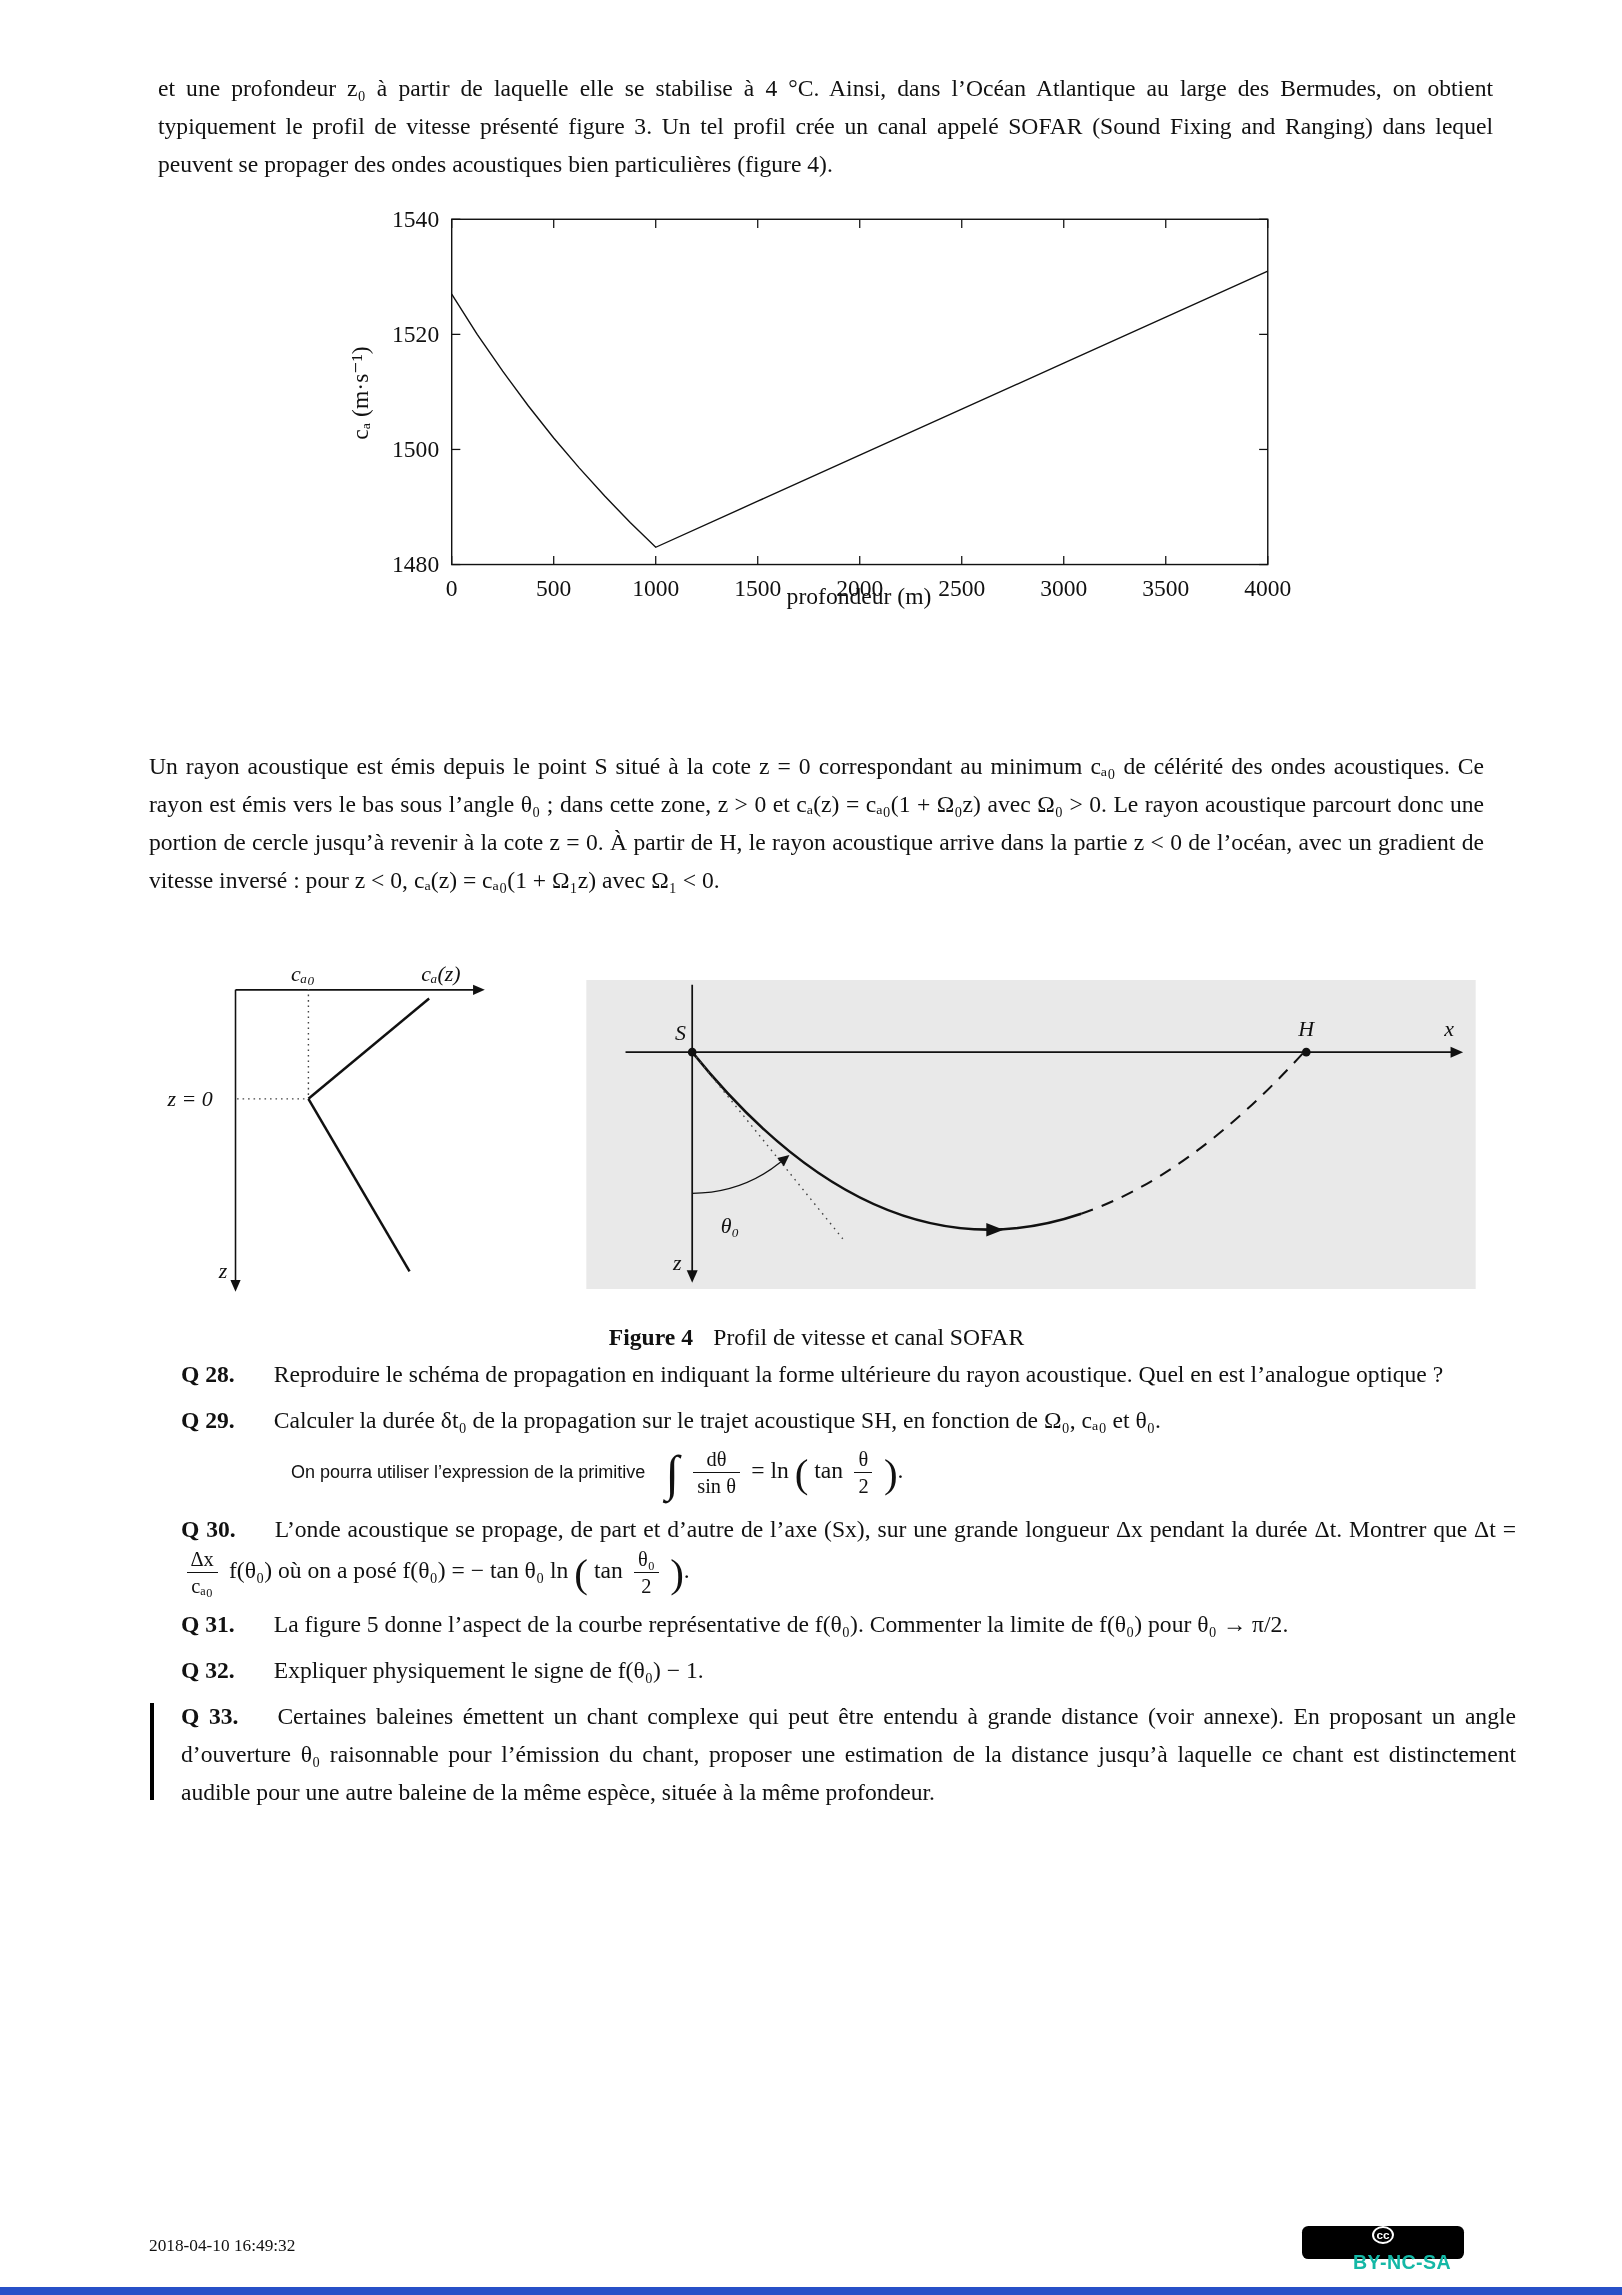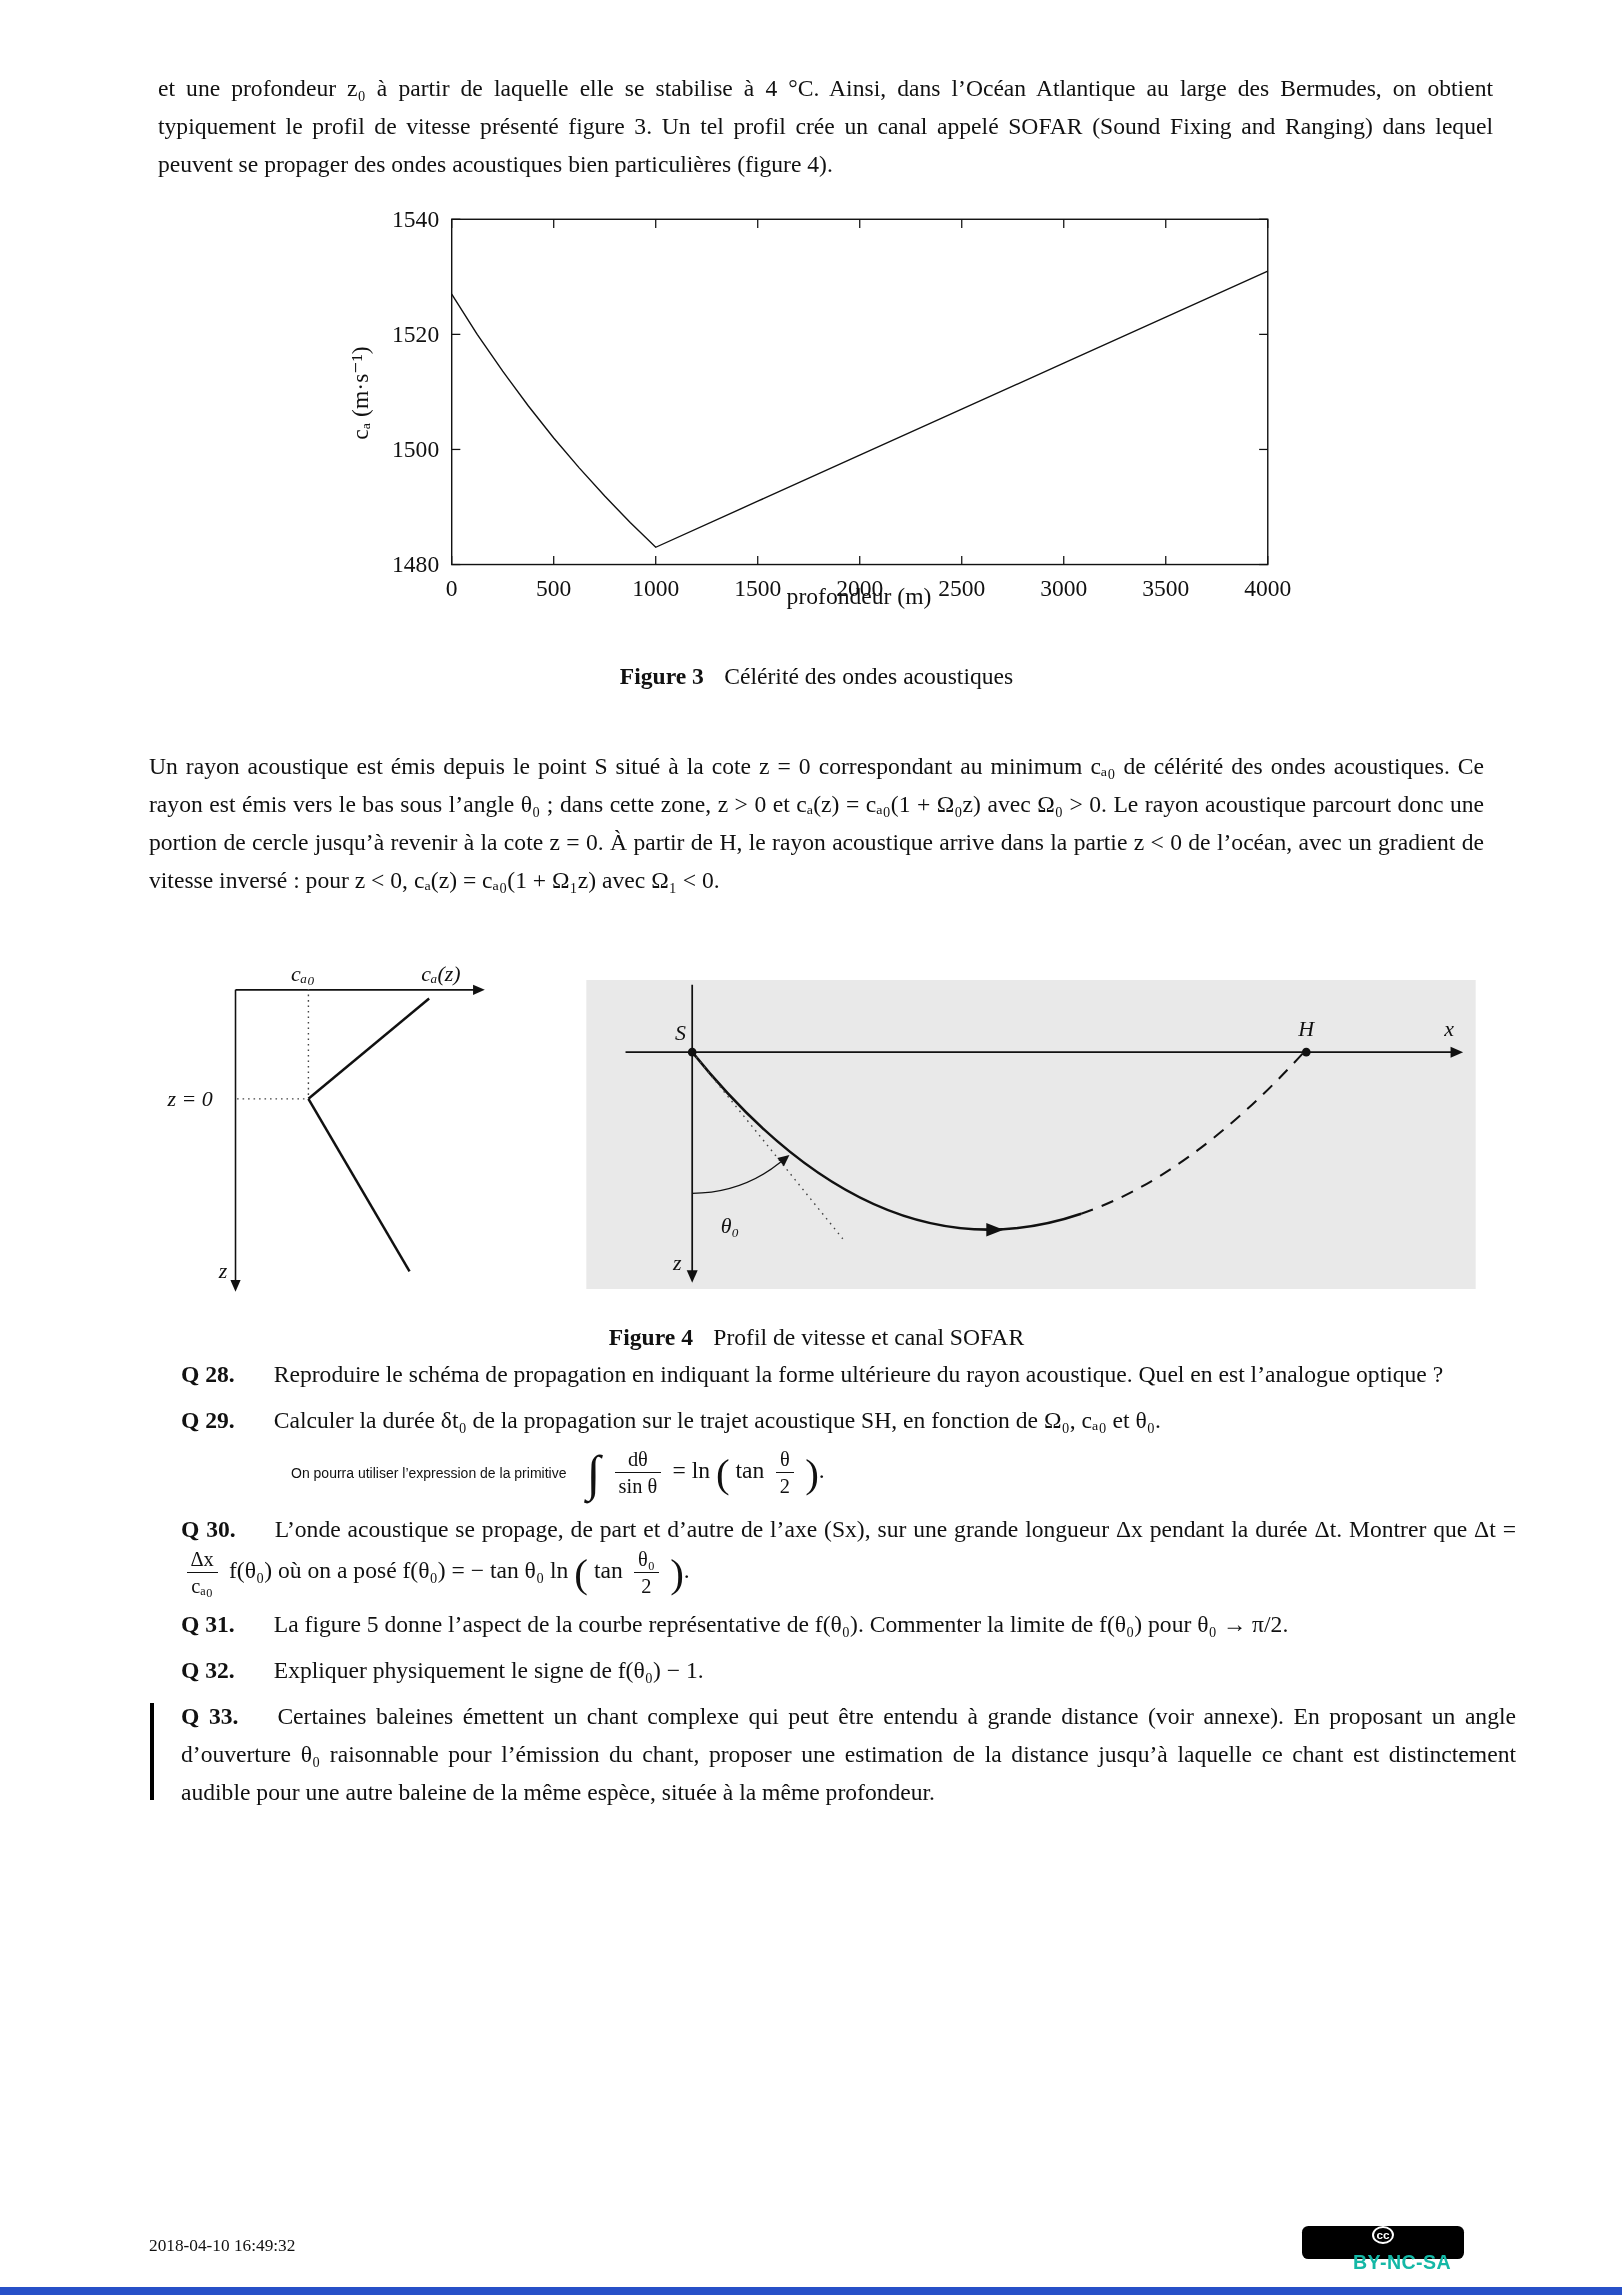--- a/index.html
+++ b/index.html
@@ -29,21 +29,21 @@
   
   .fig4-left  { position:absolute; top:964px; left:149px; }
   .fig4-right { position:absolute; top:980px; left:586px; }
   .dlabel { font:italic 28px "Liberation Serif","DejaVu Serif",serif; fill:#111; }
 
   
   .questions { position:absolute; top:1355px; left:149px; width:1335px;margin-left:32px; }
   .q { font-size:23.6px; line-height:38px; text-align:justify; margin-bottom:7.9px; }
   .qnum { font-weight:bold; margin-right:39px; }
   .hint { margin:9.4px 0 12.6px 110px; font-size:23.6px; }
-  .hint-prefix { font-family:"Liberation Sans","DejaVu Sans",sans-serif; font-size:14px; margin-right:11px; }
+  .hint-prefix { font-family:"Liberation Sans","DejaVu Sans",sans-serif; font-size:18px; margin-right:11px; }
   .frac { display:inline-block; vertical-align:middle; text-align:center; line-height:1.1; margin:0 5.5px; }
   .frac .num { display:block; font-size:20.4px; padding:0 3.9px 1.6px; }
   .frac .den { display:block; font-size:20.4px; border-top:1.6px solid #111; padding:1.6px 3.9px 0; }
   .integral { font-size:50px; vertical-align:middle; line-height:0; margin:0 3.1px; }
   .bigp { font-size:41px; vertical-align:middle; line-height:0; }
   .q33-wrap { position:relative; }
   .q33-wrap::before { content:""; position:absolute; left:-31px; top:6.3px; bottom:11px; width:3.9px; background:#000; }
 
   
   .f-time { position:absolute; top:2236px; left:149px; font-size:17.3px; }
@@ -104,21 +104,20 @@
         <line x1="1190" y1="14" x2="1179" y2="14" stroke="#111" stroke-width="1.6"></line>
         <text x="134" y="24" text-anchor="end">1540</text>
         <rect x="150" y="14" width="1040" height="440" fill="none" stroke="#111" stroke-width="1.8"></rect>
         <polyline points="150.0,109.3 182.5,160.7 215.0,207.6 247.5,251.6 280.0,292.7 312.5,330.8 345.0,366.7 377.5,400.5 410.0,432.0 540.0,373.3 670.0,314.7 800.0,256.0 930.0,197.3 1060.0,138.7 1190.0,80.0" fill="none" stroke="#111" stroke-width="1.8"></polyline>
       </svg>
   </div>
   <div class="ylabel">cₐ (m·s⁻¹)</div>
   <div class="xlabel">profondeur (m)</div>
 
   <div class="caption pos-cap3">
-    <div><span class="cap-label">Figure 3</span><span>Célérité des ondes acoustiques</span></div>
   </div>
 
   <p class="body-text pos-p2">Un rayon acoustique est émis depuis le point S situé à la cote z = 0 correspondant au minimum cₐ₀ de célérité des ondes acoustiques. Ce rayon est émis vers le bas sous l’angle θ₀ ; dans cette zone, z &gt; 0 et cₐ(z) = cₐ₀(1 + Ω₀z) avec Ω₀ &gt; 0. Le rayon acoustique parcourt donc une portion de cercle jusqu’à revenir à la cote z = 0. À partir de H, le rayon acoustique arrive dans la partie z &lt; 0 de l’océan, avec un gradient de vitesse inversé : pour z &lt; 0, cₐ(z) = cₐ₀(1 + Ω₁z) avec Ω₁ &lt; 0.</p>
 
   <svg class="fig4-left" width="369" height="341" viewBox="0 0 470 435">
     <line x1="110" y1="33" x2="414" y2="33" stroke="#111" stroke-width="2"></line>
     <polygon points="428,33 413,26.5 413,39.5" fill="#111"></polygon>
     <line x1="110" y1="33" x2="110" y2="404" stroke="#111" stroke-width="2"></line>
     <polygon points="110,418 103.5,403 116.5,403" fill="#111"></polygon>
     <line x1="112" y1="172" x2="203" y2="172" stroke="#444" stroke-width="1.8" stroke-dasharray="2 5"></line>

